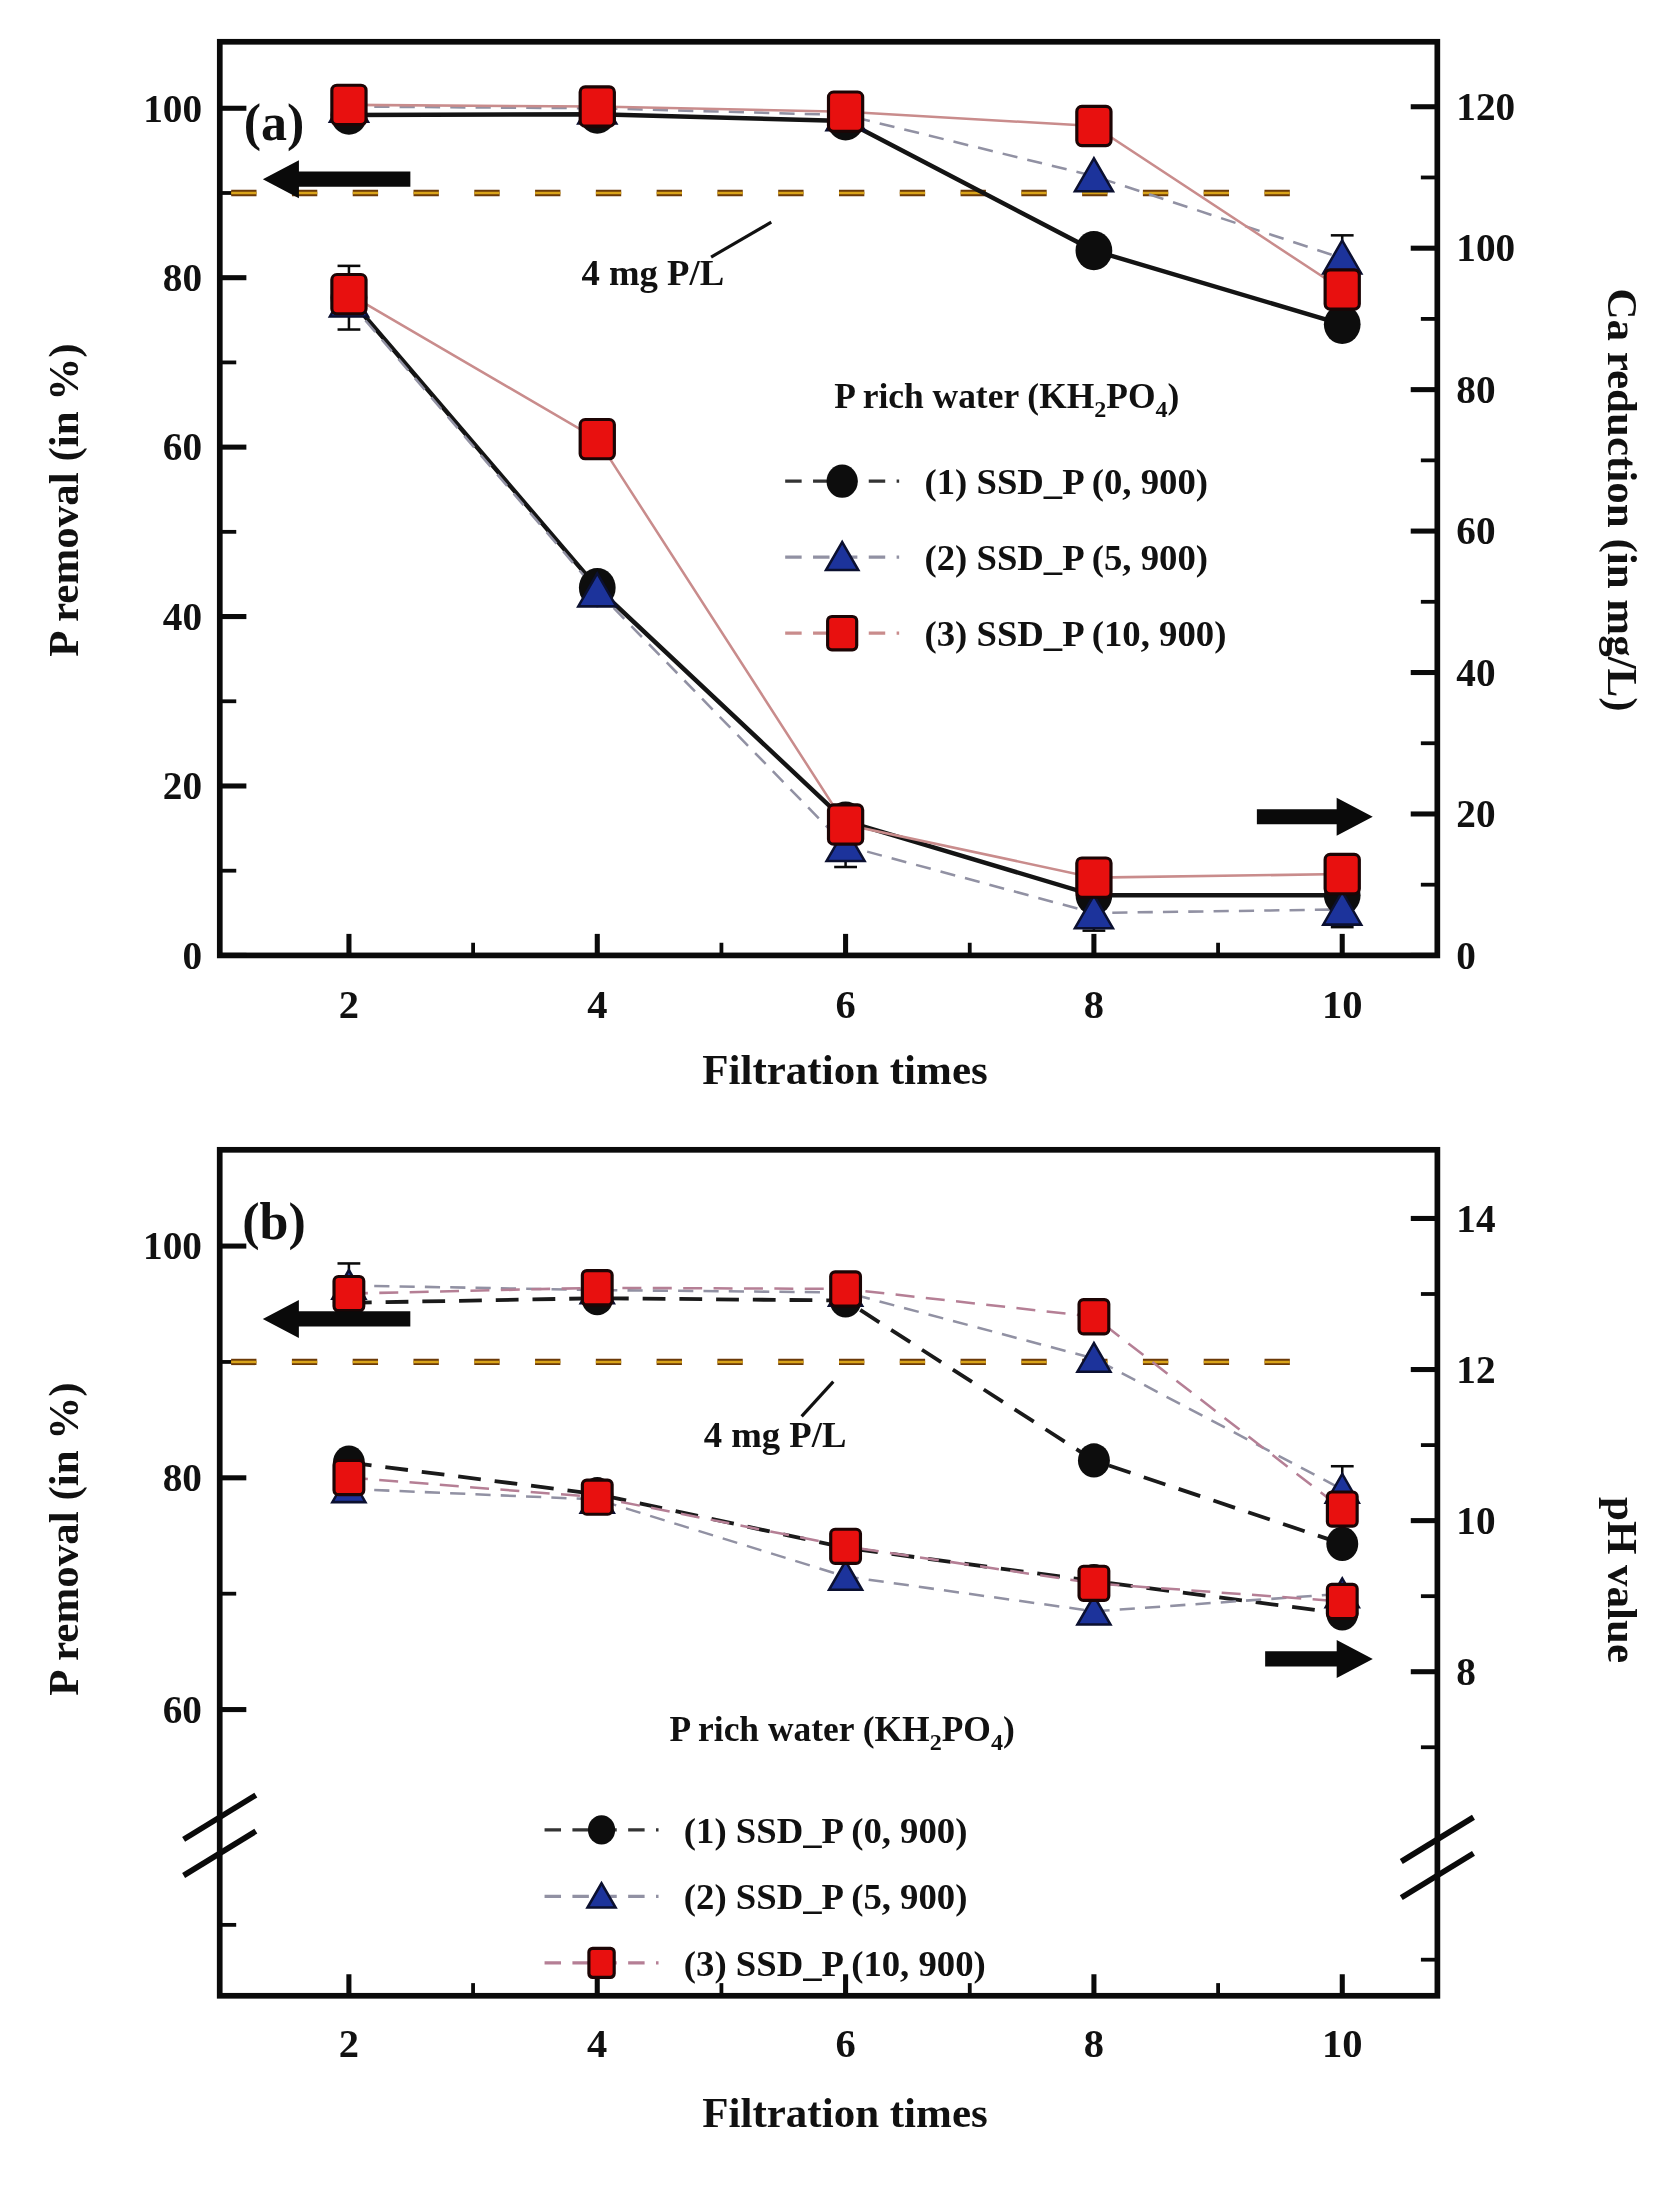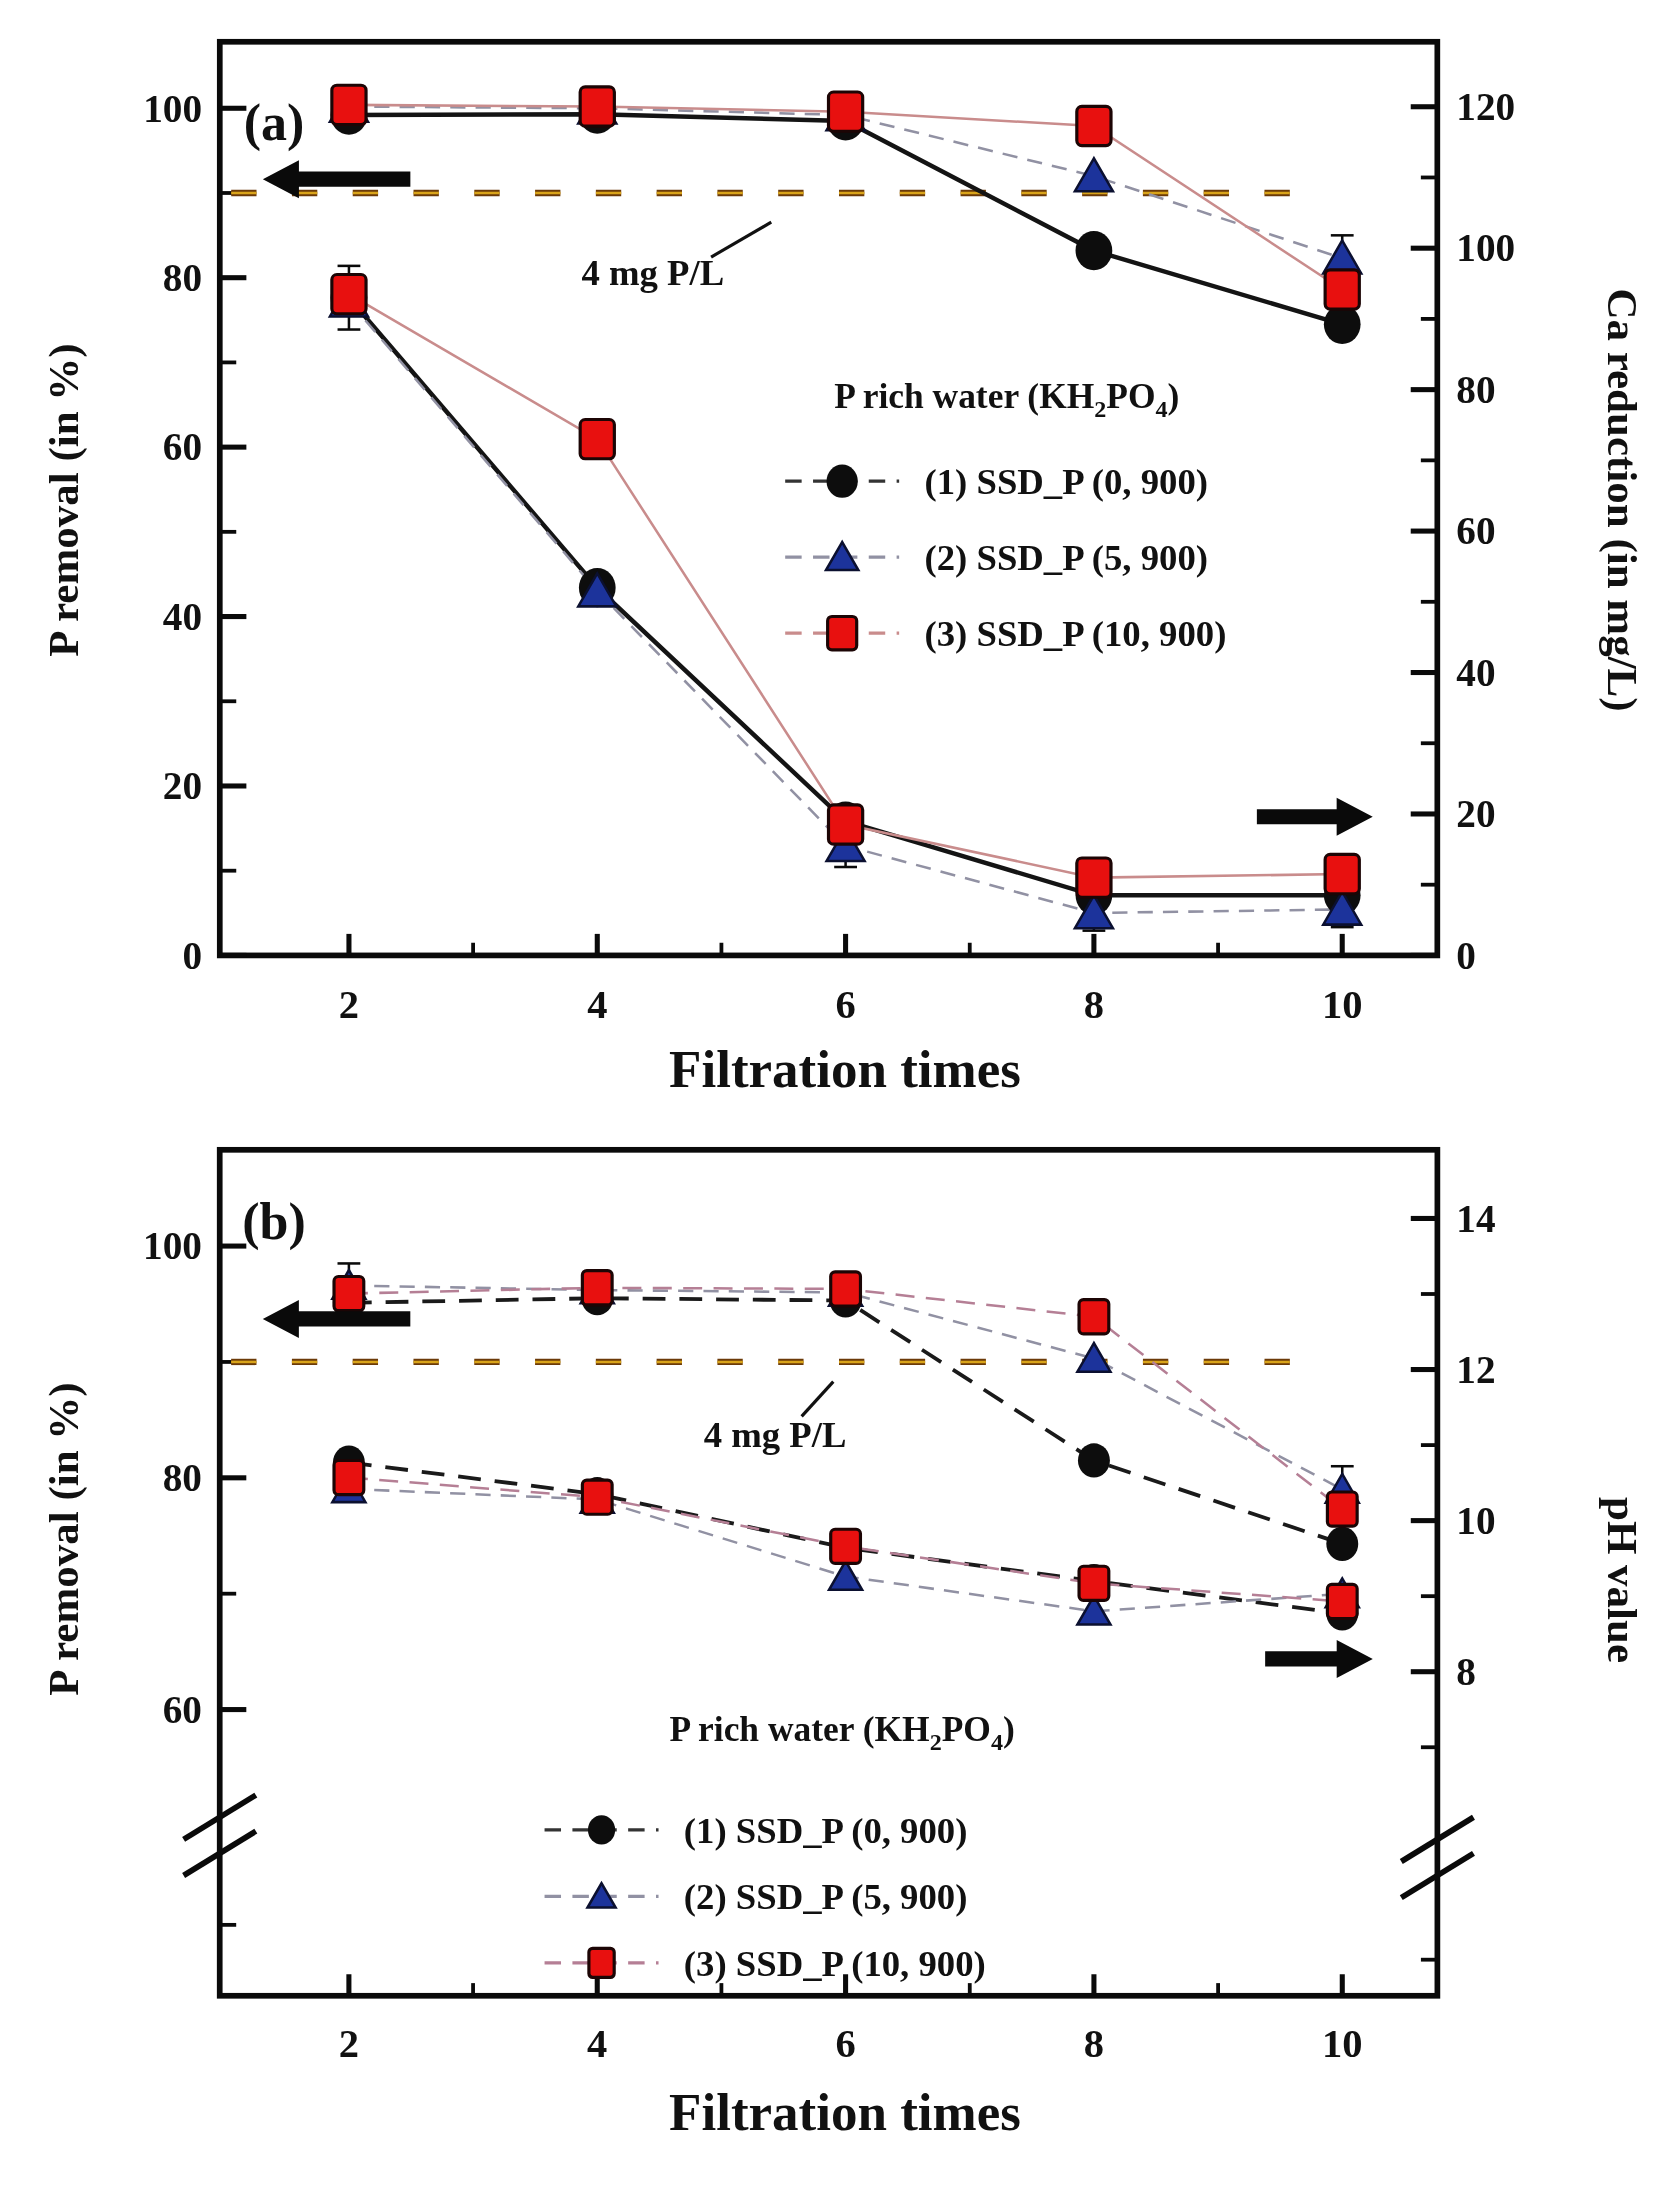--- a/index.html
+++ b/index.html
@@ -6,21 +6,21 @@
   .figure{position:relative;width:1678px;height:2194px;background:#ffffff;overflow:hidden;
           font-family:"Liberation Serif","DejaVu Serif",serif;}
   .panel{position:absolute;left:0;width:1678px;}
   .panel svg{position:absolute;left:0;top:0;}
   text{font-family:"Liberation Serif","DejaVu Serif",serif;font-weight:700;fill:#111111;}
   .overlay{position:absolute;white-space:nowrap;font-weight:700;color:#111111;}
   .axis-title{font-size:43px;}
   .rot-left{transform:translate(-50%,-50%) rotate(-90deg);}
   .rot-right{transform:translate(-50%,-50%) rotate(90deg);}
   .center{transform:translate(-50%,-50%);}
-  .xaxis-title{font-size:53px;}
+  .xaxis-title{font-size:43px;}
   .panel-label{font-size:52px;}
 </style>
 </head>
 <body>
 
 <div class="figure">
 
   <div class="panel" style="top:0;height:1108px;">
     <svg id="svg-a" width="1678" height="1108" viewBox="0 0 2650 1750">
         <rect x="0" y="0" width="2650" height="1750" fill="#ffffff"></rect>

